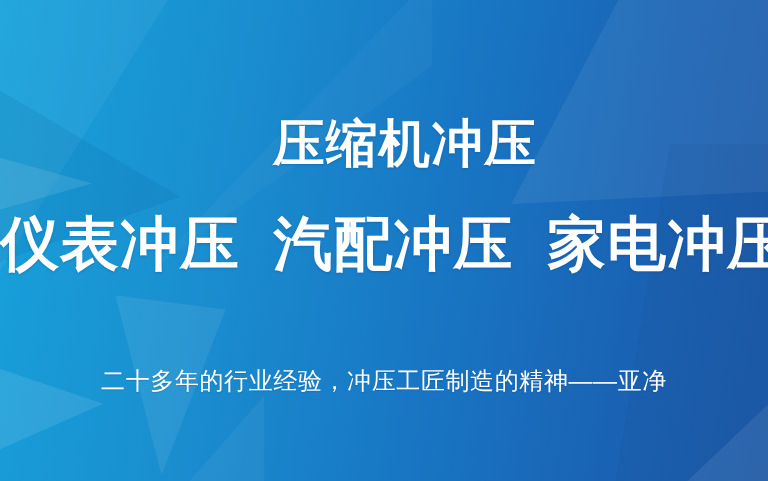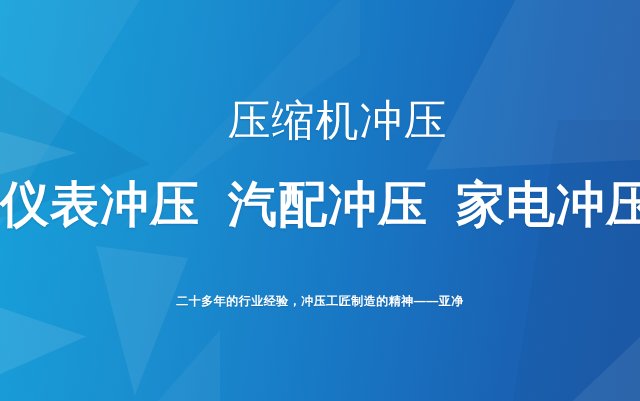--- a/index.html
+++ b/index.html
@@ -106,21 +106,21 @@
     color: #ffffff;
     text-align: center;
   }
 
   .headline-primary {
     position: absolute;
     left: 0; right: 0;
     top: 99px;
     font-size: 43px;
     line-height: 1;
-    font-weight: normal;
+    font-weight: bold;
     letter-spacing: 1px;
     color: #ffffff;
     text-shadow: 0 1px 2px rgba(0,60,120,0.28);
     white-space: nowrap;
     margin-left: 35px;
   }
 
   .headline-secondary {
     position: absolute;
     left: 0; right: 0;
@@ -132,24 +132,24 @@
     color: #ffffff;
     text-shadow: 0 1px 2px rgba(0,60,120,0.28);
     white-space: nowrap;
   }
   .headline-secondary .seg { }
   .headline-secondary .gap { display: inline-block; width: 28px; }
 
   .tagline {
     position: absolute;
     left: 0; right: 0;
-    top: 294px;
-    font-size: 12px;
+    top: 306px;
+    font-size: 20px;
     line-height: 1.2;
-    font-weight: bold;
+    font-weight: normal;
     letter-spacing: 0.5px;
     color: #ffffff;
     text-shadow: 0 1px 1px rgba(0,60,120,0.22);
     white-space: nowrap;
   }
 </style>
 </head>
 <body>
 
 <div id="banner">

